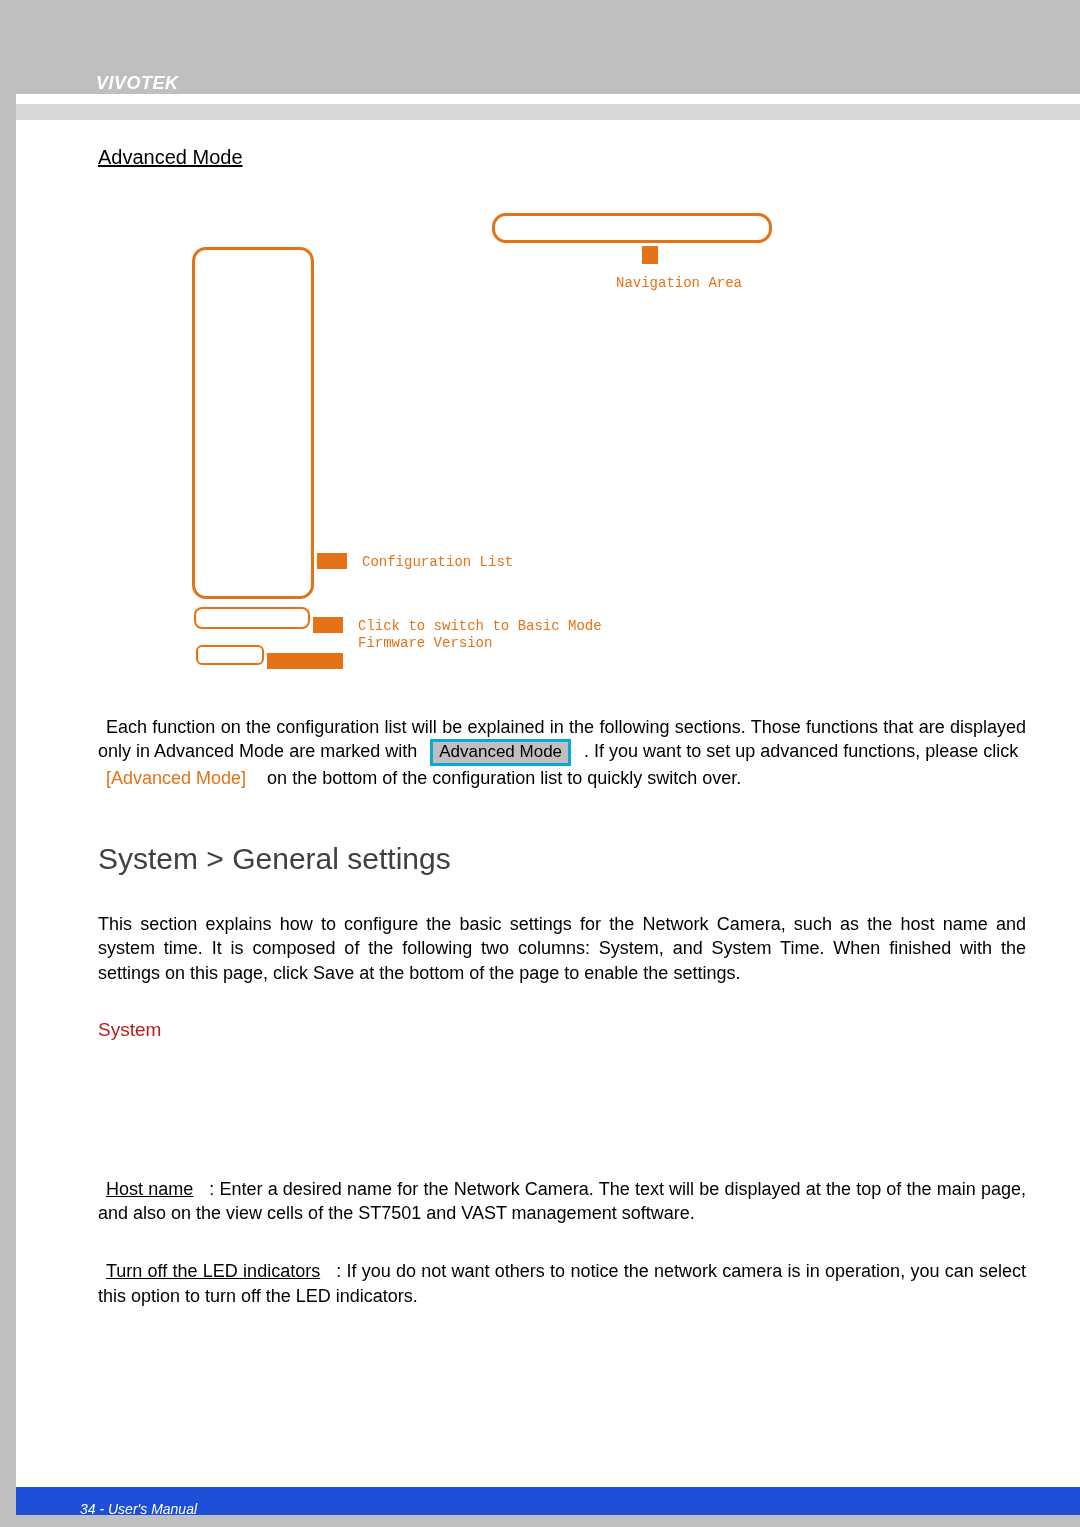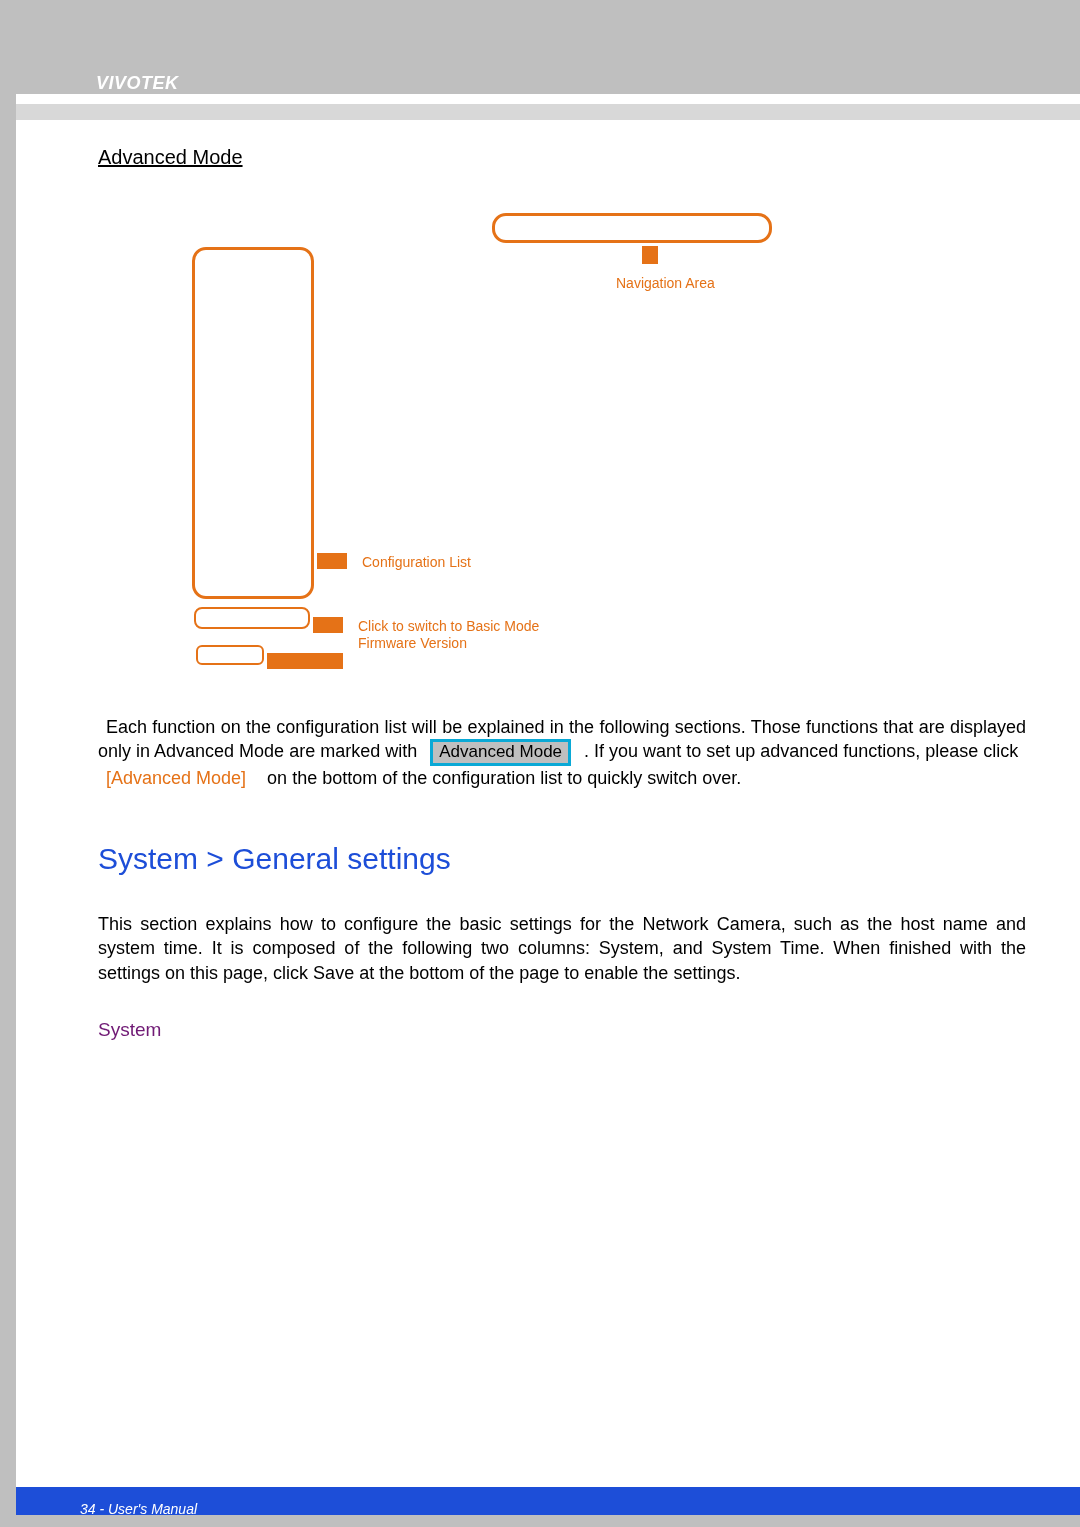--- a/index.html
+++ b/index.html
@@ -51,20 +51,21 @@
     font-size: 20px;
     text-decoration: underline;
     margin-bottom: 30px;
     color: #000;
   }
   .diagram {
     position: relative;
     width: 920px;
     height: 470px;
     margin: 0 auto 30px;
+    font-family: Liberation Mono, monospace;
   }
   .rrect {
     position: absolute;
     border: 3px solid #e57217;
     border-radius: 14px;
     background: transparent;
   }
   .rrect.thin { border-width: 2px; }
   .conn {
     position: absolute;
@@ -89,27 +90,27 @@
     background: #bfbfbf;
     color: #000;
     padding: 0 6px;
     font-size: 17px;
     line-height: 1.2;
     vertical-align: baseline;
   }
   .link-text { color: #e57217; }
   .h2 {
     font-size: 30px;
-    color: #1d4ed8;
+    color: #404040;
     margin: 36px 0 20px;
     font-weight: normal;
   }
   .h3 {
     font-size: 19px;
-    color: #701a75;
+    color: #b91c1c;
     margin: 10px 0 8px;
     font-weight: normal;
   }
   .spacer { height: 112px; }
   .u { text-decoration: underline; }
   .footer {
     position: absolute;
     left: 0;
     bottom: 28px;
     width: 1080px;
@@ -177,21 +178,27 @@
 
 
       <div class="h2">System &gt; General settings</div>
 
       <p class="body-text">This section explains how to configure the basic settings for the Network Camera, such as the host name and system time. It is composed of the following two columns: System, and System Time. When finished with the settings on this page, click Save at the bottom of the page to enable the settings.</p>
 
       <div class="h3">System</div>
 
       <div class="spacer"></div>
 
-
+      <p class="body-text">
+        <span class="u">Host name</span><span>: Enter a desired name for the Network Camera. The text will be displayed at the top of the main page, and also on the view cells of the ST7501 and VAST management software.</span>
+      </p>
+
+      <p class="body-text">
+        <span class="u">Turn off the LED indicators</span><span>: If you do not want others to notice the network camera is in operation, you can select this option to turn off the LED indicators.</span>
+      </p>
 
     </div>
 
     <div class="footer">
       <span>34 - User's Manual</span>
     </div>
     <div class="grey-bottom"></div>
 
   </div>
 </div>

